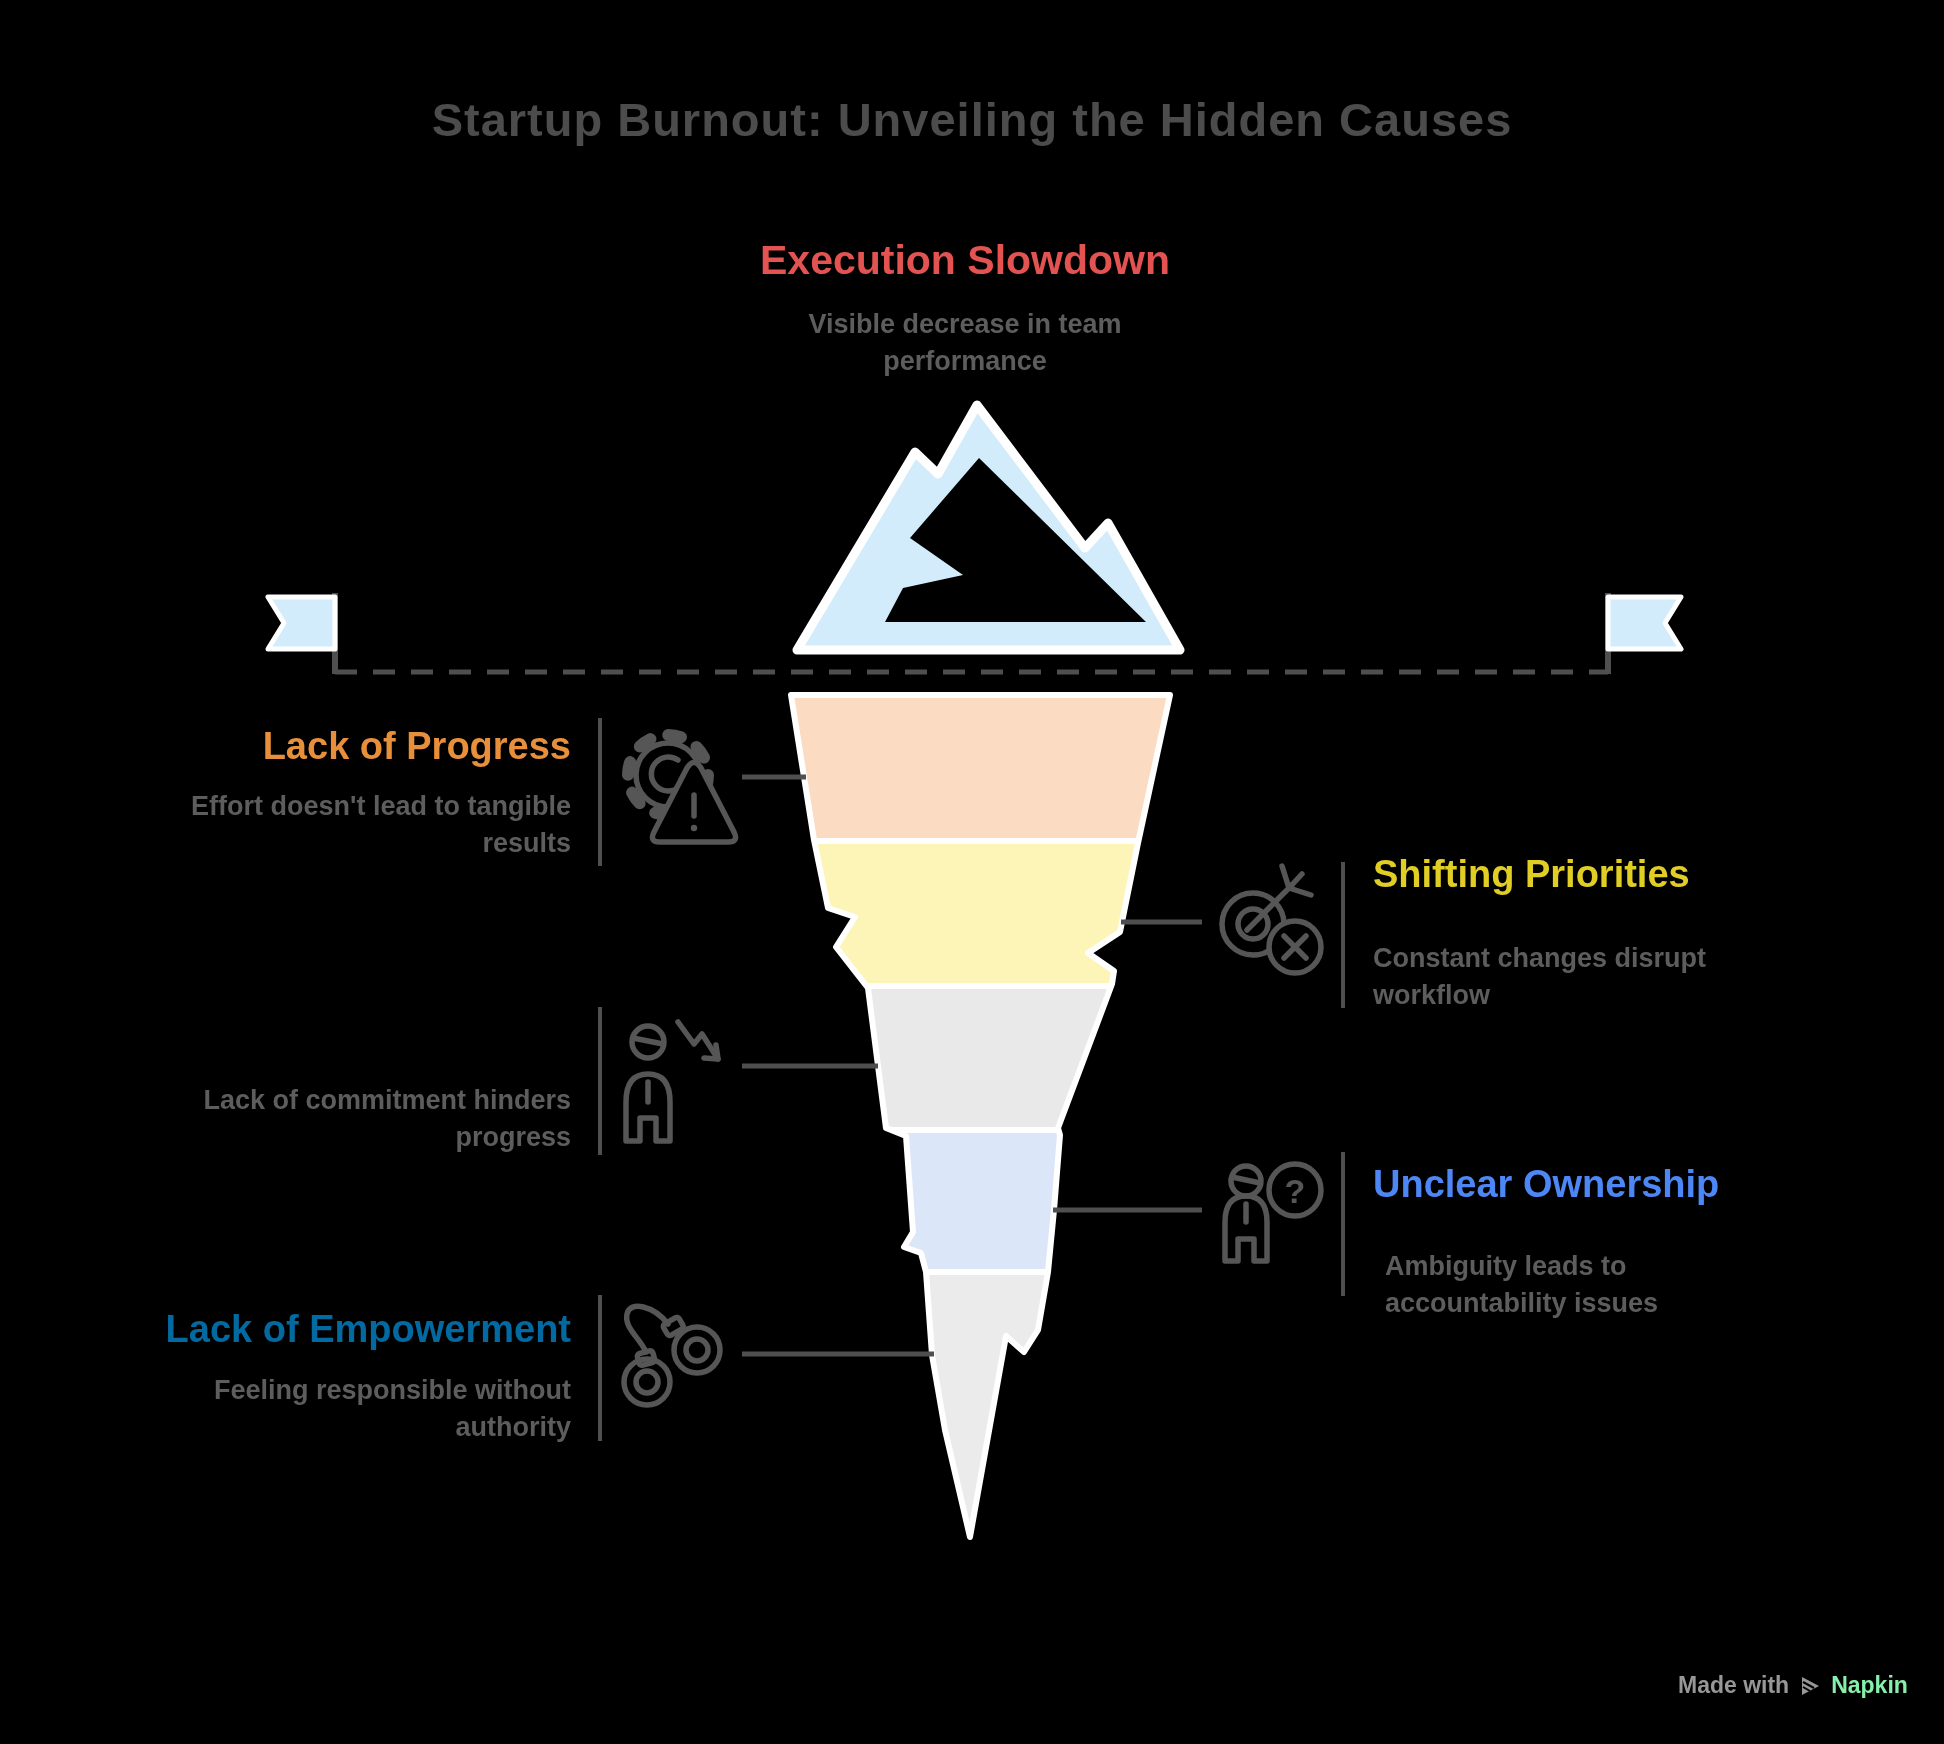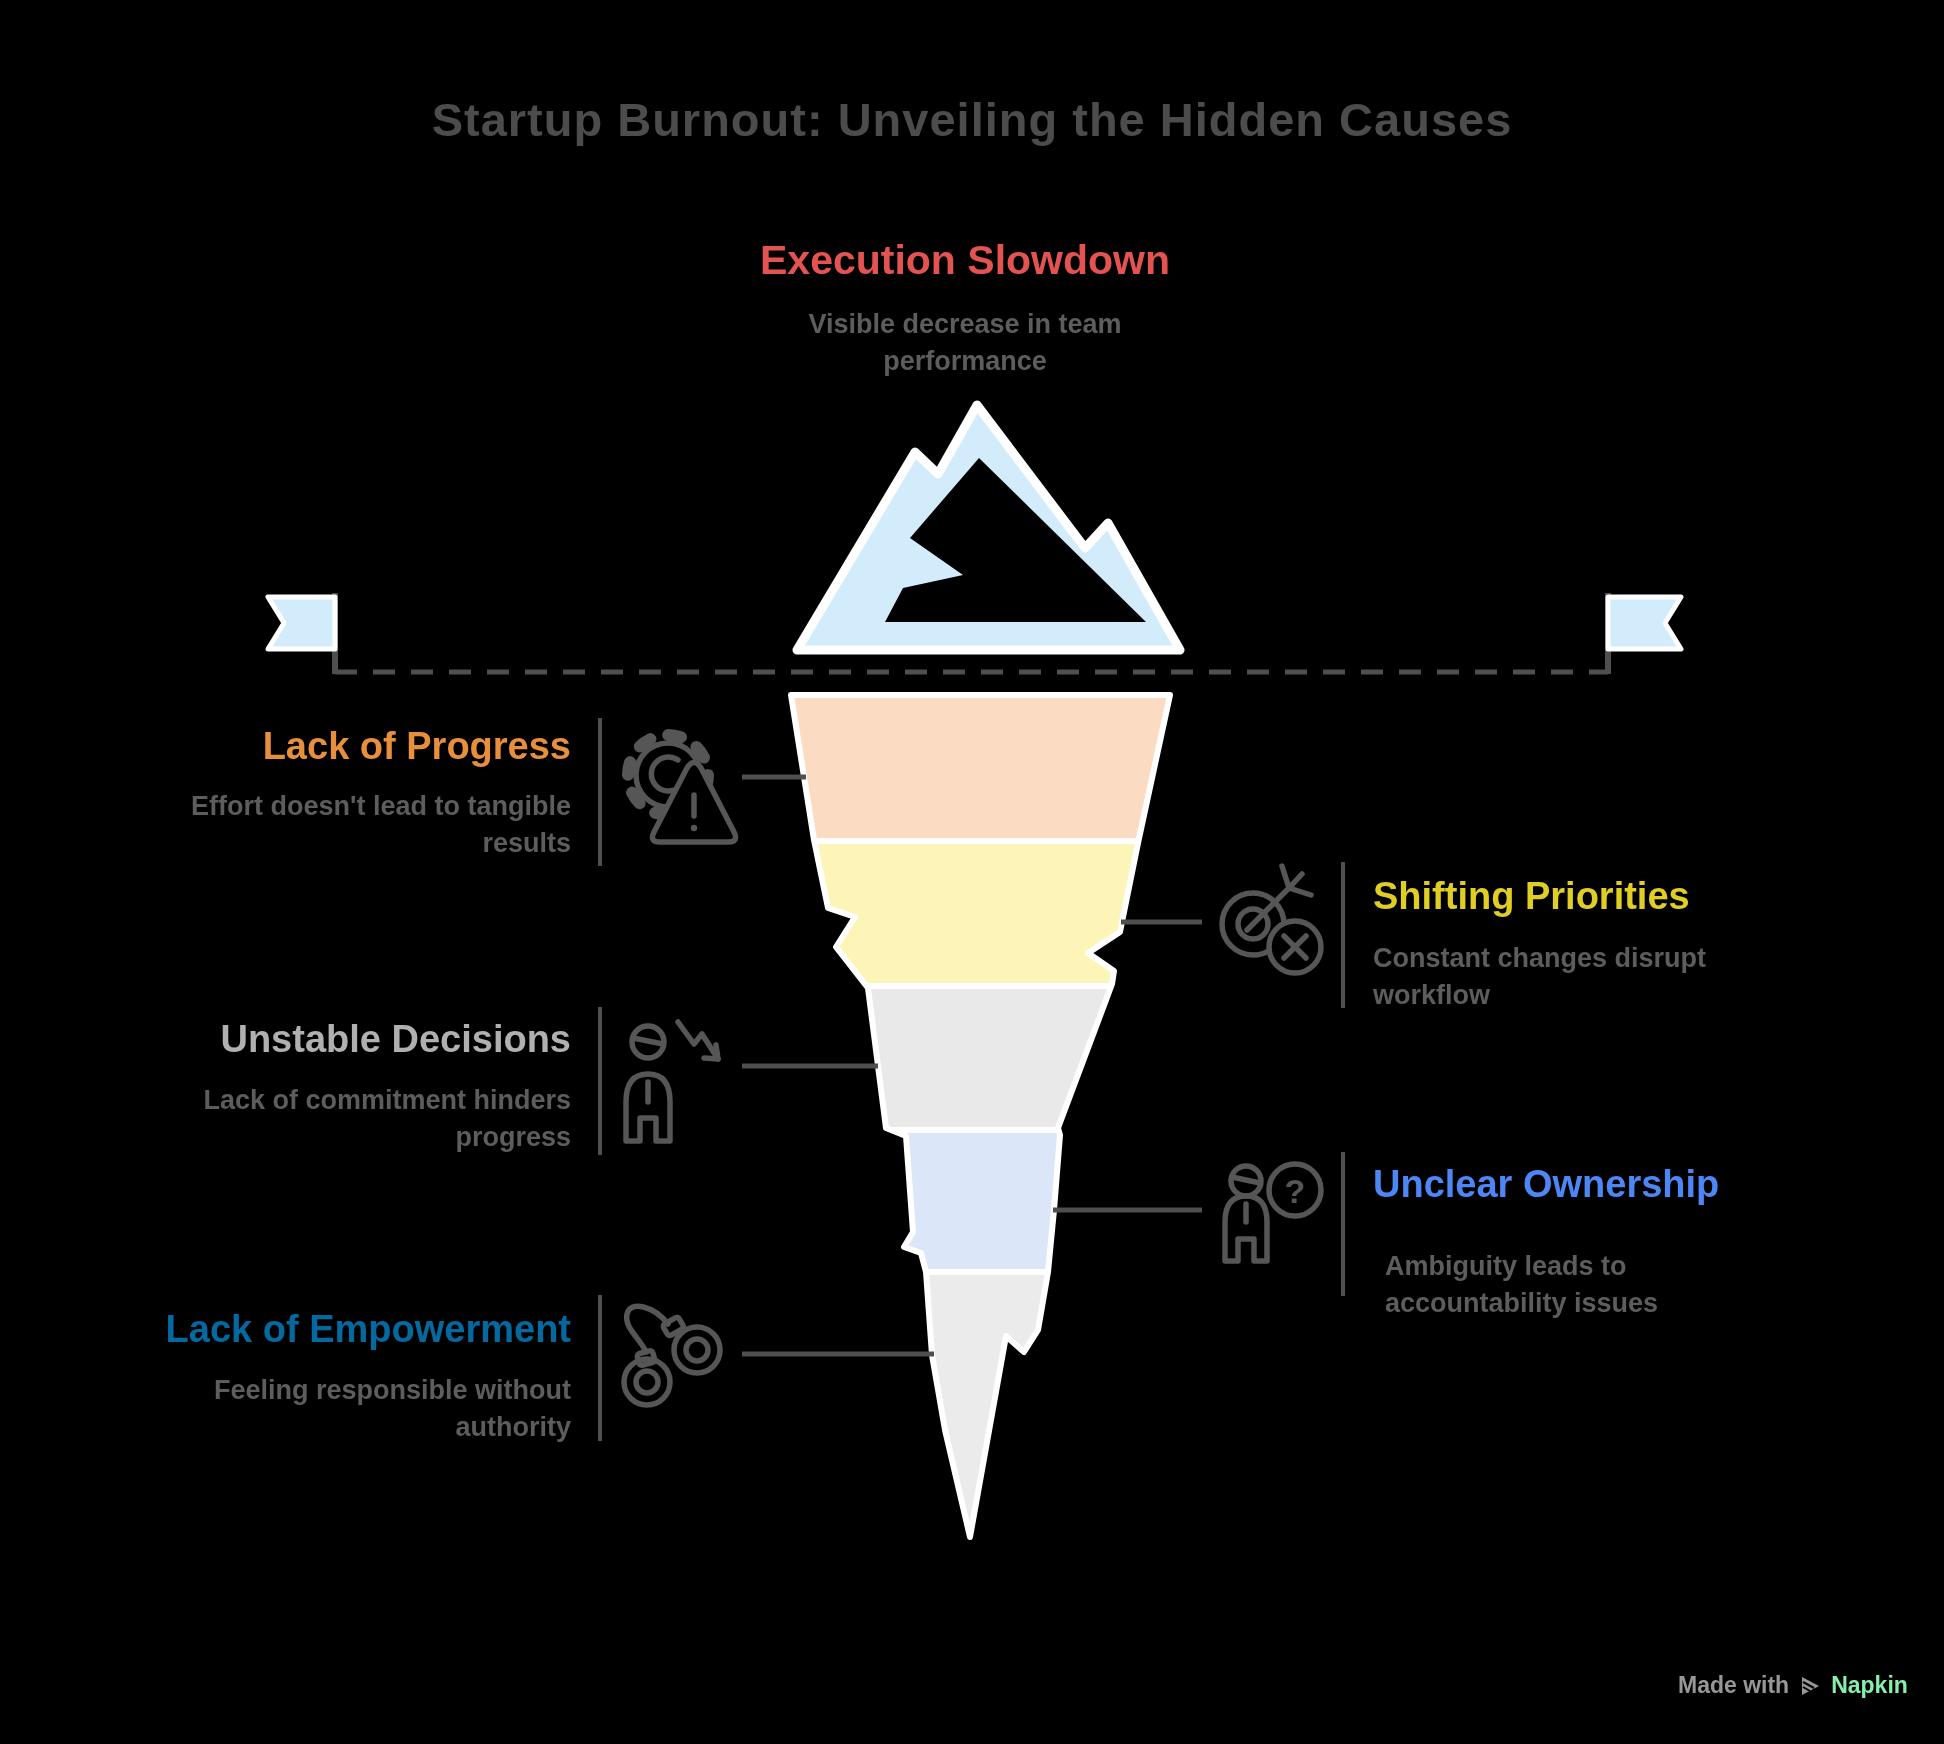--- a/index.html
+++ b/index.html
@@ -11,21 +11,21 @@
          color:#4c4c4c;letter-spacing:1px;}
   .h{font-weight:bold;font-size:38px;line-height:48px;}
   .h-exec{font-size:41px;}
   .sub{font-size:27px;line-height:37px;color:#5d5d5d;font-weight:bold;}
   .al-r{text-align:right;}
   .al-c{text-align:center;}
   .exec-h{left:665px;top:236px;width:600px;}
   .exec-s{left:745px;top:306px;width:440px;}
   .l1h{left:130px;top:722px;width:441px;}
   .l1s{left:130px;top:788px;width:441px;}
-  .r1h{left:1373px;top:872px;width:470px;}
+  .r1h{left:1373px;top:850px;width:470px;}
   .r1s{left:1373px;top:940px;width:430px;}
   .l2h{left:130px;top:1015px;width:441px;}
   .l2s{left:130px;top:1082px;width:441px;}
   .r2h{left:1373px;top:1160px;width:470px;}
   .r2s{left:1373px;top:1248px;width:430px;margin-left:12px;}
   .l3h{left:130px;top:1305px;width:441px;}
   .l3s{left:130px;top:1372px;width:441px;}
   .credit{left:835px;top:1572px;width:520px;font-size:31px;line-height:40px;color:#5d5d5d;
           font-weight:bold;letter-spacing:0.5px;}
   .madewith{left:1678px;top:1672px;display:flex;align-items:center;gap:9px;
@@ -149,21 +149,20 @@
 
   <div class="txt h h-exec al-c exec-h" style="color: rgb(226, 83, 82);">Execution Slowdown</div>
   <div class="txt sub al-c exec-s">Visible decrease in team performance</div>
 
   <div class="txt h al-r l1h" style="color: rgb(231, 143, 59);">Lack of Progress</div>
   <div class="txt sub al-r l1s">Effort doesn't lead to tangible results</div>
 
   <div class="txt h r1h" style="color: rgb(224, 206, 36);">Shifting Priorities</div>
   <div class="txt sub r1s">Constant changes disrupt workflow</div>
 
-  <div class="txt h al-r l2h" style="color: rgb(176, 176, 176);">Unstable Decisions</div>
   <div class="txt sub al-r l2s">Lack of commitment hinders progress</div>
 
   <div class="txt h r2h" style="color: rgb(77, 135, 245);">Unclear Ownership</div>
   <div class="txt sub r2s">Ambiguity leads to accountability issues</div>
 
   <div class="txt h al-r l3h" style="color: #0369a1;">Lack of Empowerment</div>
   <div class="txt sub al-r l3s">Feeling responsible without authority</div>
 
 
   <div class="txt madewith">

